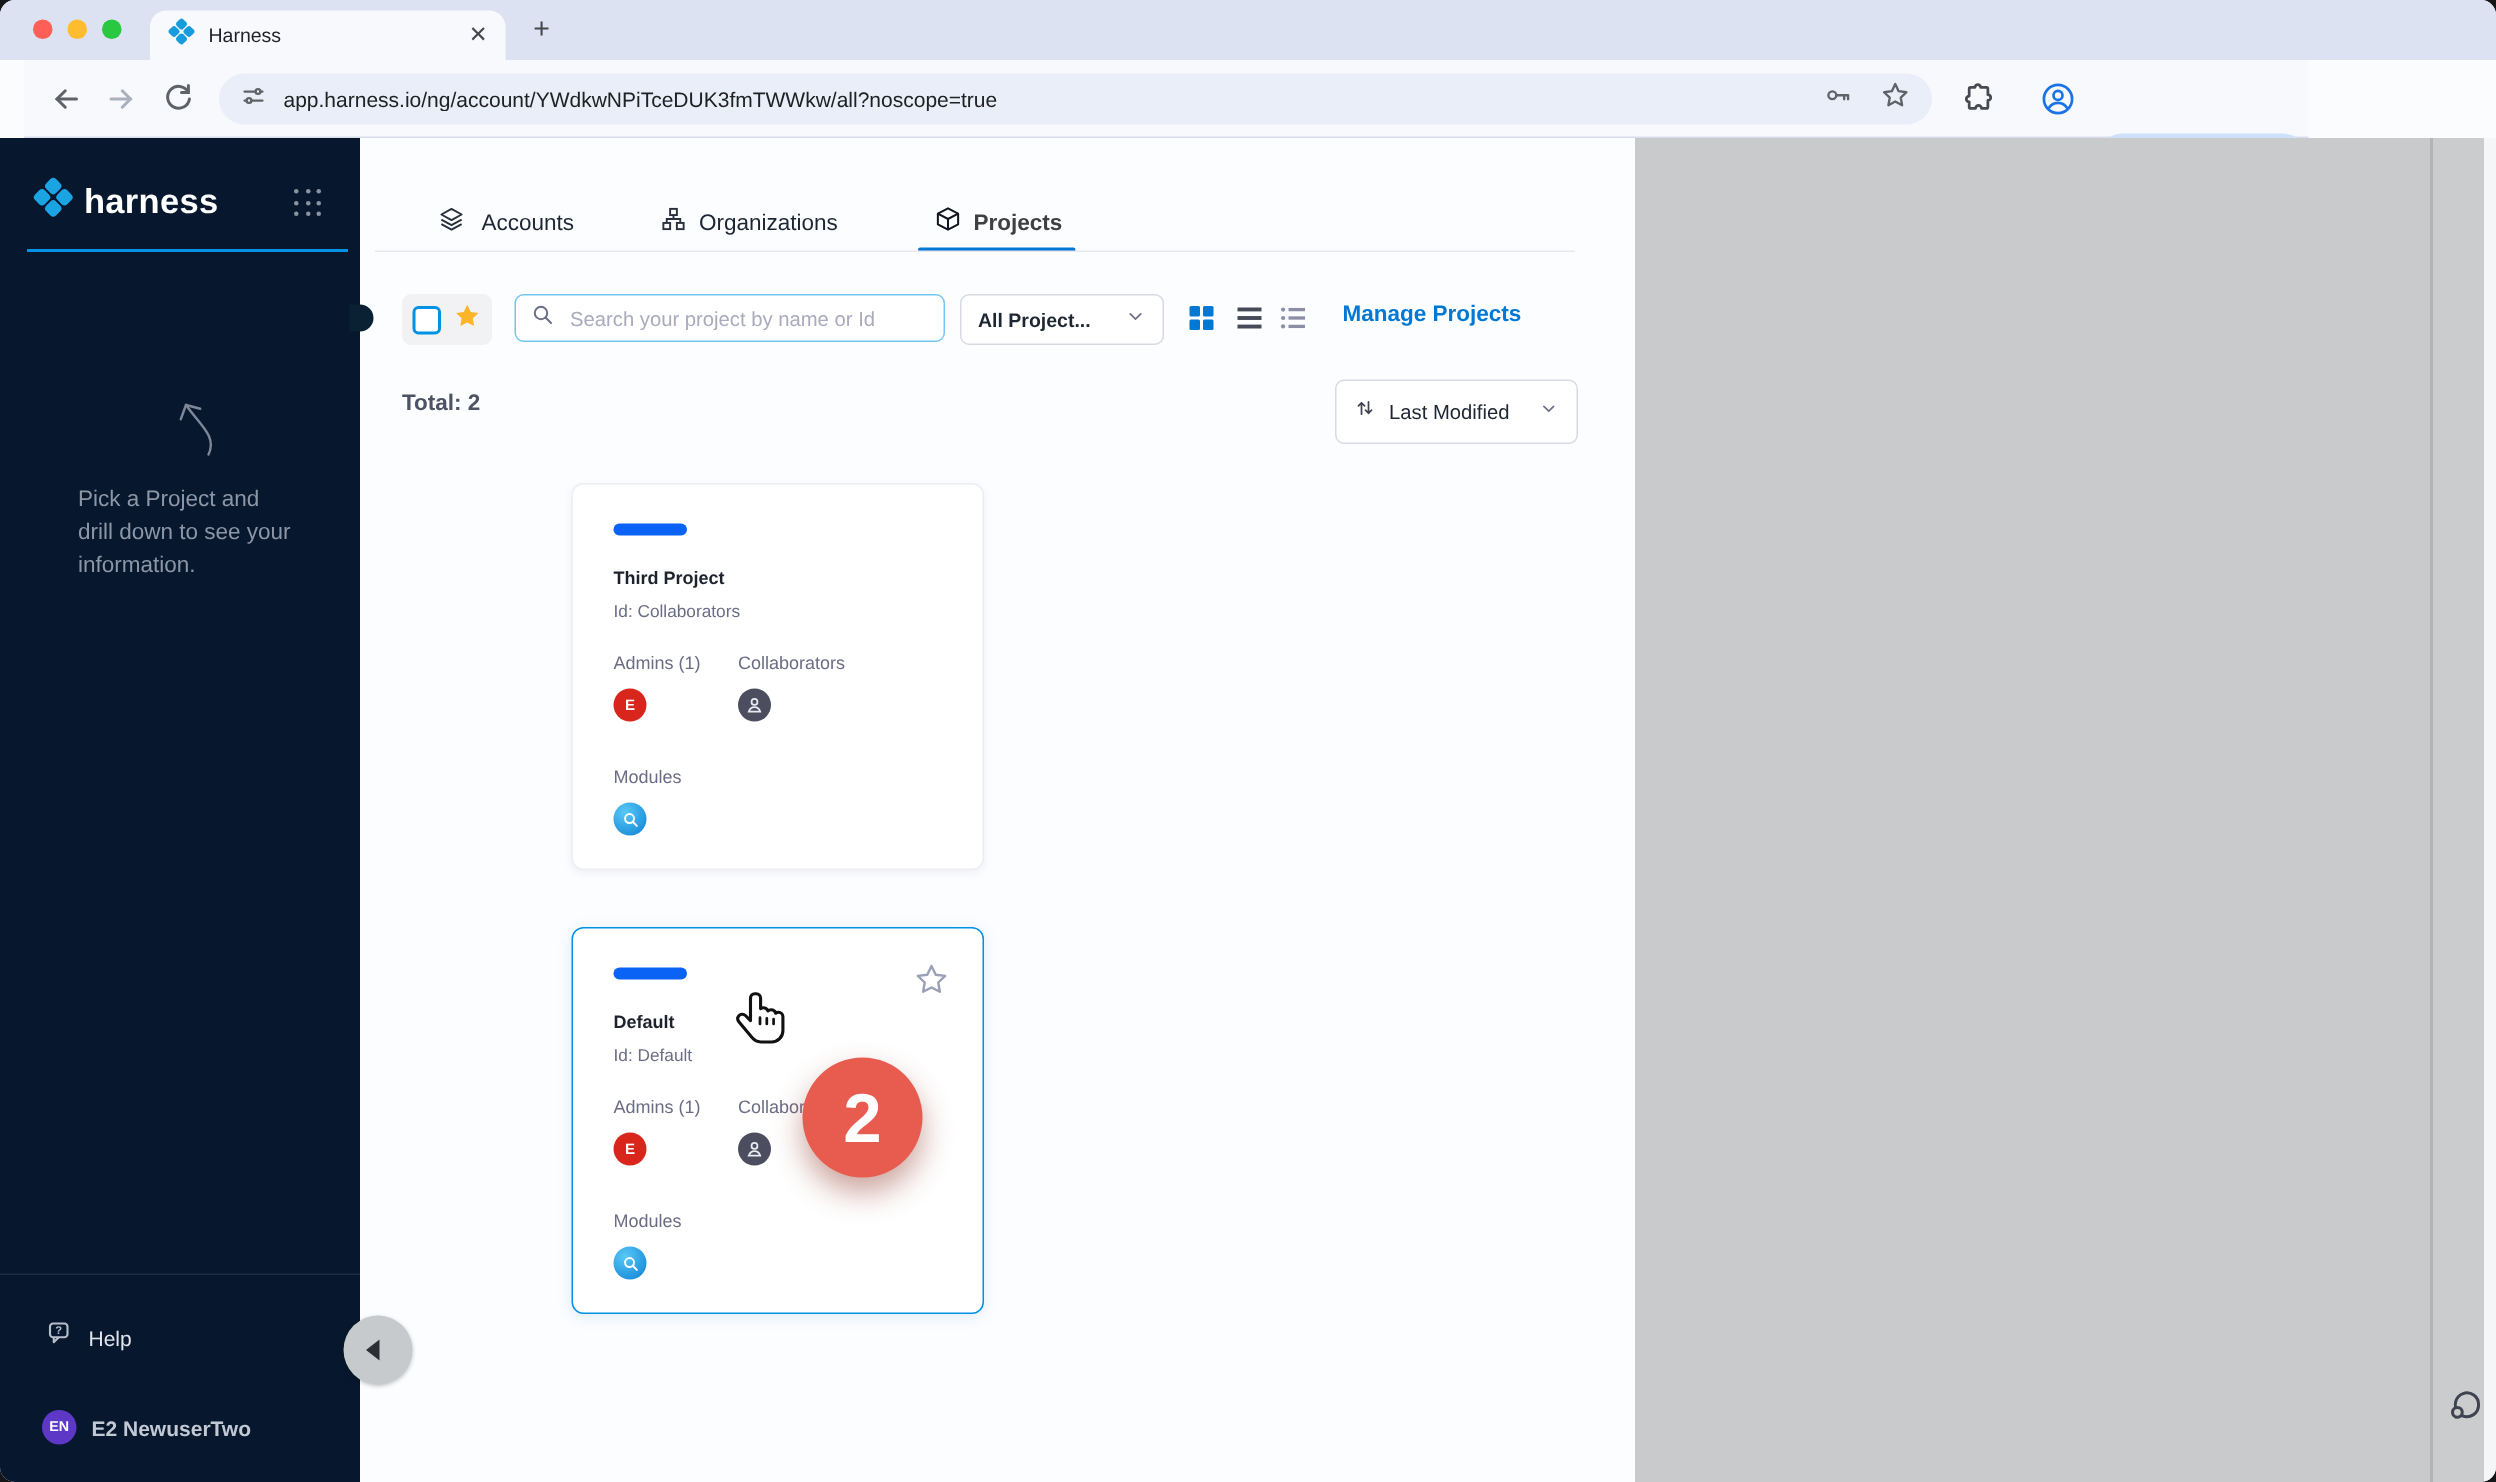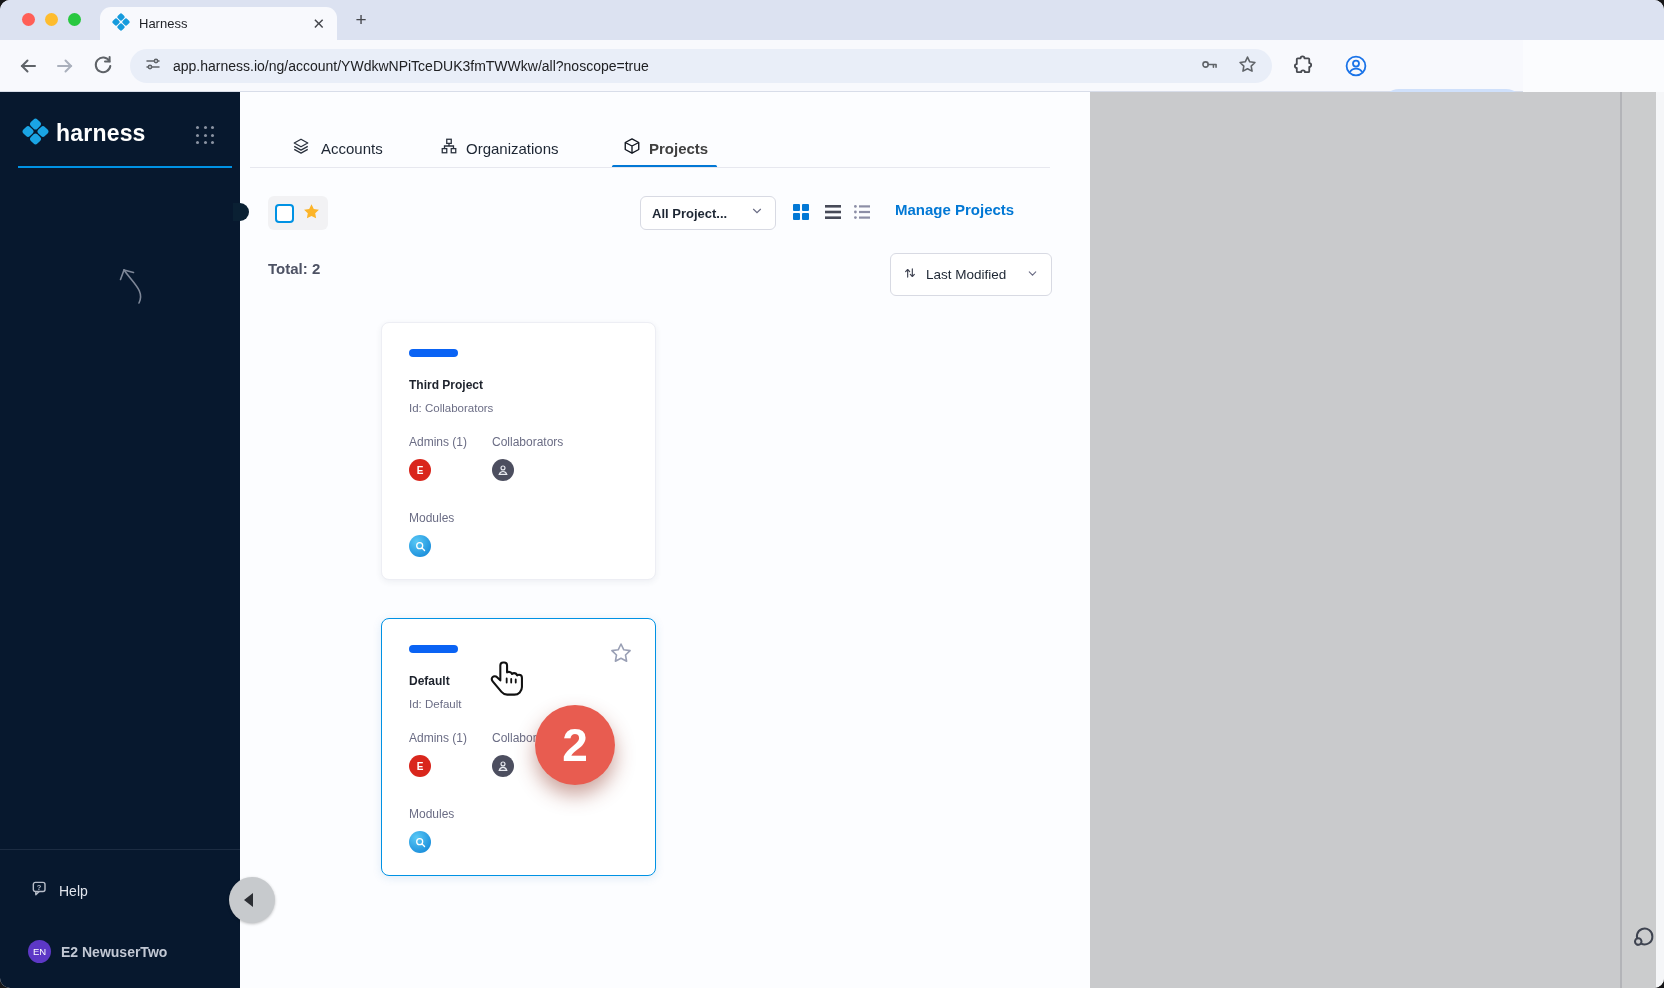--- a/index.html
+++ b/index.html
@@ -6,21 +6,21 @@
   .window{position:relative;width:1664px;height:988px;border-radius:10px;overflow:hidden;background:#fbfcfe;}
   
   .tabstrip{position:absolute;left:0;top:0;width:1664px;height:40px;background:#dce2f1;}
   .traffic{position:absolute;left:22px;top:13px;display:flex;gap:10px;}
   .traffic span{width:13px;height:13px;border-radius:50%;display:block;}
   .t-close{background:#ff5f57;}.t-min{background:#febc2e;}.t-zoom{background:#28c840;}
   .tab{position:absolute;left:100px;top:7px;width:237px;height:33px;background:#f8f9fd;border-radius:11px 11px 0 0;display:flex;align-items:center;padding:0 12px;box-sizing:border-box;}
   .tab-title{font-size:13px;color:#1f2126;margin-left:9px;flex:1;}
   .tab-close{font-size:15px;color:#46484e;line-height:1;cursor:default;}
   .newtab{position:absolute;left:350px;top:9px;width:22px;height:22px;font-size:19px;color:#45474d;text-align:center;line-height:22px;}
-  .toolbar{position:absolute;left:0;top:40px;width:1523px;height:52px;background:#f8f9fd;border-bottom:1px solid #d8dde9;box-sizing:border-box;}
+  .toolbar{position:absolute;left:16px;top:40px;width:1523px;height:52px;background:#f8f9fd;border-bottom:1px solid #d8dde9;box-sizing:border-box;}
   .nav-ic{position:absolute;top:14px;width:24px;height:24px;}
   .urlbar{position:absolute;left:130px;top:9px;width:1142px;height:34px;background:#e9eef8;border-radius:17px;display:flex;align-items:center;padding:0 14px;box-sizing:border-box;}
   .url-text{font-size:14px;color:#202124;margin-left:11px;flex:1;white-space:nowrap;overflow:hidden;}
   .urlbar .right-ics{display:flex;gap:17px;align-items:center;}
   .tool-right{position:absolute;top:14px;}
   .vsep{position:absolute;left:1329px;top:54px;width:1px;height:24px;background:#c5cad8;}
   .new-chrome{position:absolute;left:1382px;top:49px;height:34px;background:#cfe0fb;border-radius:17px;display:flex;align-items:center;padding:0 13px;gap:10px;box-sizing:border-box;}
   .new-chrome span.lbl{font-size:13.5px;color:#20242e;}
   .dots{color:#3c4043;font-size:15px;font-weight:bold;letter-spacing:0;line-height:1;}
   
@@ -34,21 +34,21 @@
   .proj-label{font-size:9.5px;font-weight:bold;letter-spacing:.9px;color:#23303e;}
   .proj-value{font-size:15px;font-weight:600;color:#0b1c2e;margin-top:4px;}
   .proj-chevron{position:absolute;right:12px;top:20px;font-size:17px;color:#13324f;font-weight:bold;}
   .selector-notch{position:absolute;left:233px;top:111px;width:16px;height:18px;background:#0a2033;border-radius:0 9px 9px 0;z-index:4;}
   .doodle{position:absolute;left:103px;top:165px;}
   .hint{position:absolute;left:52px;top:230px;width:160px;font-size:15px;line-height:22px;color:#8d96a7;}
   .sb-divider{position:absolute;left:0;top:757px;width:240px;height:1px;background:#1c2c42;}
   .help-row{position:absolute;left:30px;top:787px;display:flex;align-items:center;gap:9px;cursor:pointer;}
   .help-row .lbl{font-size:14px;color:#e0e4ec;}
   .user-row{position:absolute;left:28px;top:848px;display:flex;align-items:center;gap:10px;cursor:pointer;}
-  .user-avatar{width:23px;height:23px;border-radius:50%;background:#5d38c6;color:#fff;font-size:9.5px;font-weight:normal;display:flex;align-items:center;justify-content:center;}
+  .user-avatar{width:23px;height:23px;border-radius:50%;background:#5d38c6;color:#fff;font-size:9.5px;font-weight:bold;display:flex;align-items:center;justify-content:center;}
   .user-name{font-size:14px;font-weight:600;color:#c2c8d4;}
   .collapse-handle{position:absolute;left:229px;top:877px;width:46px;height:46px;border-radius:50%;background:#c7cacd;z-index:5;box-shadow:0 1px 3px rgba(0,0,0,.25);}
   .collapse-handle .arr{position:absolute;left:15px;top:16px;width:0;height:0;border-top:7px solid transparent;border-bottom:7px solid transparent;border-right:9px solid #2b2e33;}
   
   .content{position:absolute;left:240px;top:92px;width:850px;height:896px;background:#fcfdff;z-index:1;}
   .tab-item{position:absolute;top:45px;display:flex;align-items:center;gap:8px;cursor:pointer;}
   .tab-item .lbl{font-size:15px;color:#1d2633;font-weight:500;}
   .tab-item.active .lbl{font-weight:bold;color:#404040;}
   .tab-underline{position:absolute;left:372px;top:73px;width:105px;height:3px;background:#0278d5;border-radius:2px;}
   .tabs-divider{position:absolute;left:10px;top:75px;width:800px;height:1px;background:#e7e8ef;}
@@ -203,20 +203,25 @@
     </div>
     <div class="blue-rule"></div>
     <div class="selector-notch"></div>
     <div class="doodle">
       <svg width="46" height="50" viewBox="0 0 46 50" fill="none" stroke="#7e8798" stroke-width="1.6" stroke-linecap="round">
           <path d="M36 46 C 42 34, 30 26, 21 13"></path>
           <path d="M21 13 l-3.5 9.5"></path>
           <path d="M21 13 l9.5 2.5"></path>
         </svg>
     </div>
+    <div class="hint">
+      <div>Pick a Project and</div>
+      <div>drill down to see your</div>
+      <div>information.</div>
+    </div>
     <div class="sb-divider"></div>
     <div class="help-row">
       <span>
         <svg width="20" height="20" viewBox="0 0 24 24" fill="none">
             <rect x="4" y="4" width="14" height="11" rx="2.5" stroke="#b7bdc9" stroke-width="1.7"></rect>
             <path d="M7 15v4l4-4" stroke="#b7bdc9" stroke-width="1.7" stroke-linejoin="round"></path>
             <text x="11" y="12.6" font-size="9" font-weight="bold" fill="#b7bdc9" text-anchor="middle" font-family="Liberation Sans, sans-serif">?</text>
           </svg>
       </span>
       <span class="lbl">Help</span>
@@ -267,20 +272,29 @@
 
     <div class="fav-group">
       <span class="checkbox"></span>
       <span>
         <svg width="19" height="19" viewBox="0 0 24 24" fill="#fcb428">
             <path d="M12 2.8l2.9 6 6.5.9-4.7 4.5 1.1 6.4L12 17.6l-5.8 3 1.1-6.4L2.6 9.7l6.5-.9z"></path>
           </svg>
       </span>
     </div>
 
+    <div class="search-box">
+      <span>
+        <svg width="16" height="16" viewBox="0 0 24 24" fill="none" stroke="#6b6d85" stroke-width="2" stroke-linecap="round">
+            <circle cx="10" cy="10" r="6.2"></circle>
+            <path d="M14.8 14.8 20 20"></path>
+          </svg>
+      </span>
+      <input value="" placeholder="Search your project by name or Id" style="">
+    </div>
 
     <div class="org-dropdown">
       <span class="lbl">All Project...</span>
       <span>
         <svg width="14" height="14" viewBox="0 0 24 24" fill="none" stroke="#6b6d85" stroke-width="2" stroke-linecap="round">
             <polyline points="6,9 12,15 18,9"></polyline>
           </svg>
       </span>
     </div>
 

